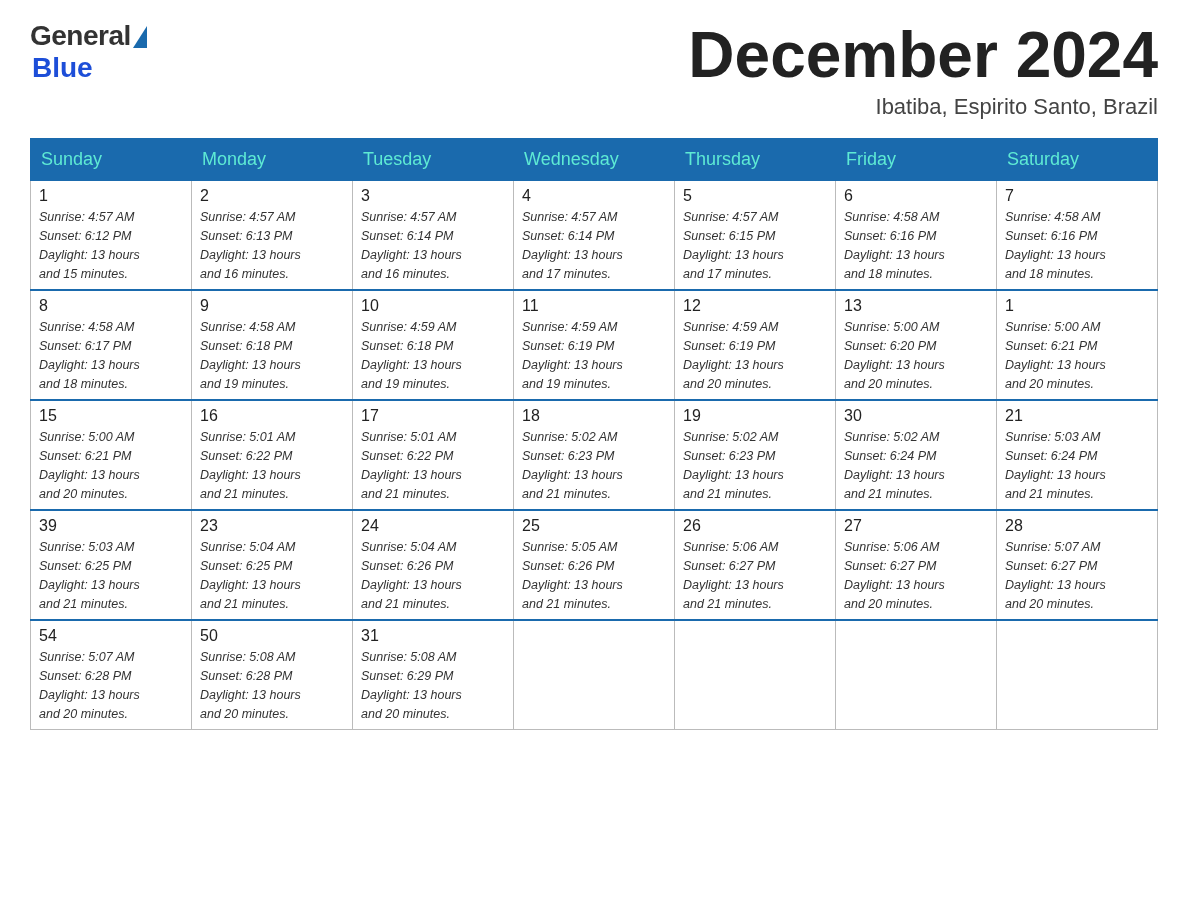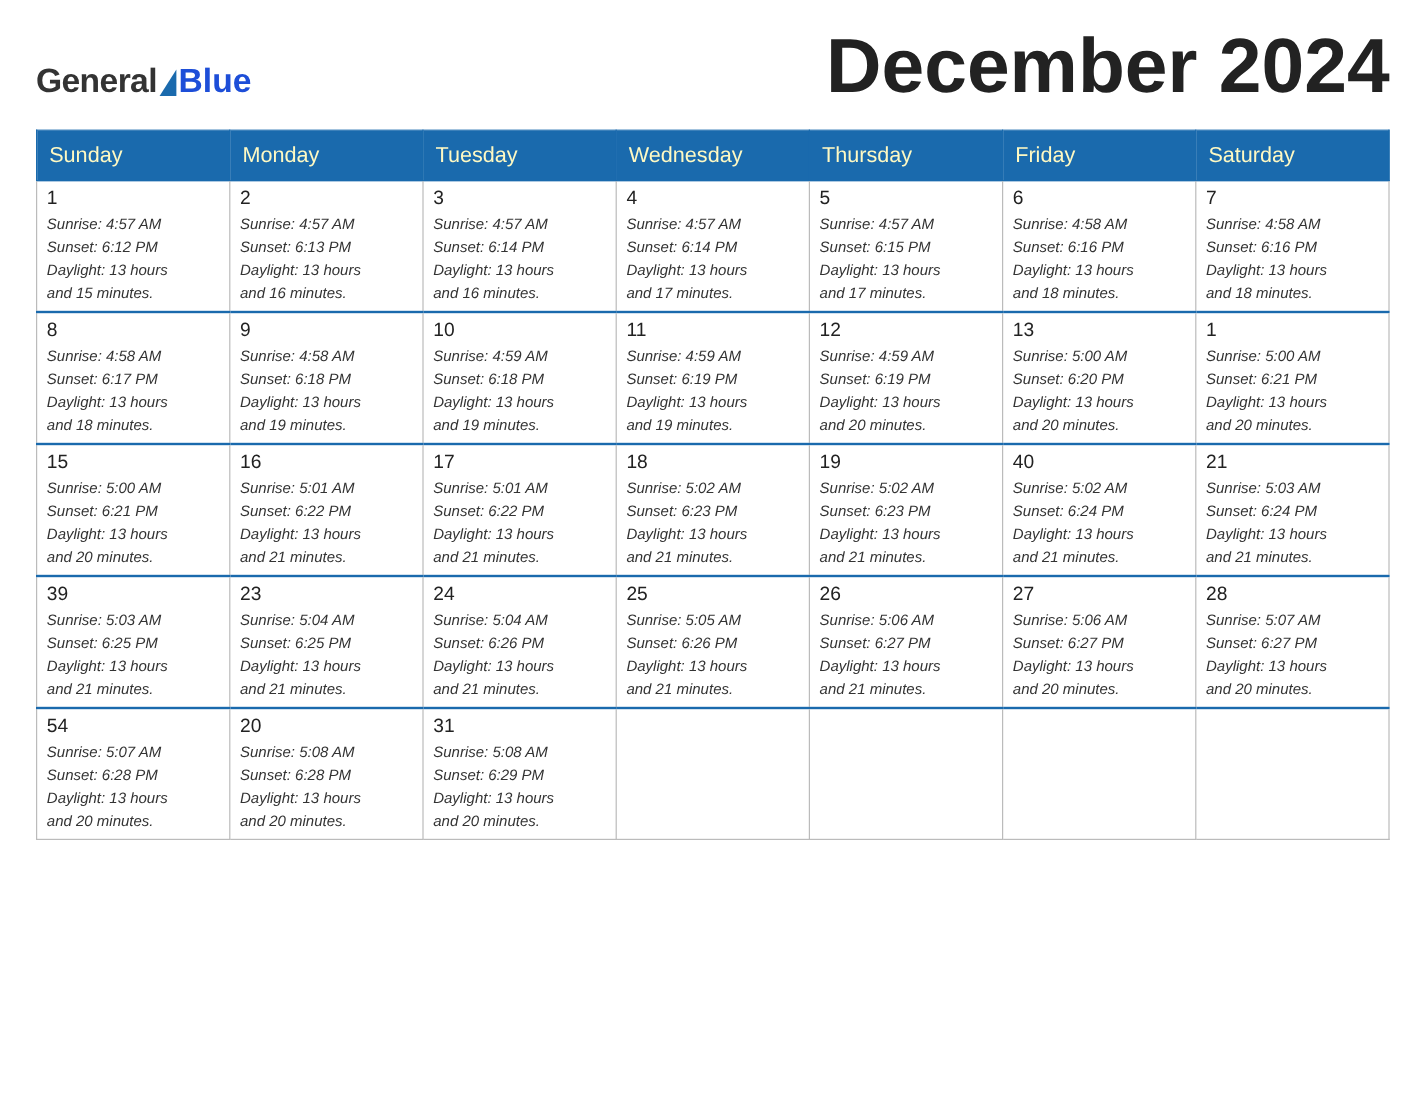--- a/index.html
+++ b/index.html
@@ -11,23 +11,22 @@
       padding: 20px 30px;
     }
     .header {
       display: flex;
       justify-content: space-between;
       align-items: flex-start;
       margin-bottom: 18px;
     }
     .logo {
       display: flex;
-      flex-direction: row;
+      flex-direction: column;
       align-items: flex-start;
-      margin-top: 32px;
     }
     .logo-top {
       display: flex;
       align-items: center;
     }
     .logo-general {
       font-size: 28px;
       font-weight: bold;
       color: #333;
       letter-spacing: -0.5px;
@@ -60,21 +59,21 @@
       color: #444;
       margin-top: 4px;
     }
     .calendar {
       width: 100%;
       border-collapse: collapse;
       border: 1px solid #999;
     }
     .calendar th {
       background-color: #1a6aad;
-      color: #fef9c3;
+      color: #5eead4;
       font-size: 18px;
       font-weight: normal;
       padding: 10px 10px;
       text-align: left;
       border: 1px solid #1a6aad;
     }
     .calendar td {
       vertical-align: top;
       border: 1px solid #bbb;
       padding: 6px 8px;
@@ -109,20 +108,21 @@
 <div class="header">
   <div class="logo">
     <div class="logo-top">
       <span class="logo-general">General</span>
       <div class="logo-triangle"></div>
     </div>
     <span class="logo-blue">Blue</span>
   </div>
   <div class="header-right">
     <div class="month-title">December 2024</div>
+    <div class="location">Ibatiba, Espirito Santo, Brazil</div>
   </div>
 </div>
 
 <table class="calendar">
   <thead>
     <tr>
     <th>Sunday</th>
         <th>Monday</th>
         <th>Tuesday</th>
         <th>Wednesday</th>
@@ -264,21 +264,21 @@
 and 21 minutes.</div>
         </td>
         <td>
           <span class="day-number">19</span>
           <div class="day-info" style="white-space: pre-line;">Sunrise: 5:02 AM
 Sunset: 6:23 PM
 Daylight: 13 hours
 and 21 minutes.</div>
         </td>
         <td>
-          <span class="day-number">40</span>
+          <span class="day-number">30</span>
           <div class="day-info" style="white-space: pre-line;">Sunrise: 5:02 AM
 Sunset: 6:24 PM
 Daylight: 13 hours
 and 21 minutes.</div>
         </td>
         <td>
           <span class="day-number">21</span>
           <div class="day-info" style="white-space: pre-line;">Sunrise: 5:03 AM
 Sunset: 6:24 PM
 Daylight: 13 hours
@@ -338,21 +338,21 @@
       </tr>
       <tr class="row-border-top">
         <td>
           <span class="day-number">54</span>
           <div class="day-info" style="white-space: pre-line;">Sunrise: 5:07 AM
 Sunset: 6:28 PM
 Daylight: 13 hours
 and 20 minutes.</div>
         </td>
         <td>
-          <span class="day-number">20</span>
+          <span class="day-number">50</span>
           <div class="day-info" style="white-space: pre-line;">Sunrise: 5:08 AM
 Sunset: 6:28 PM
 Daylight: 13 hours
 and 20 minutes.</div>
         </td>
         <td>
           <span class="day-number">31</span>
           <div class="day-info" style="white-space: pre-line;">Sunrise: 5:08 AM
 Sunset: 6:29 PM
 Daylight: 13 hours

